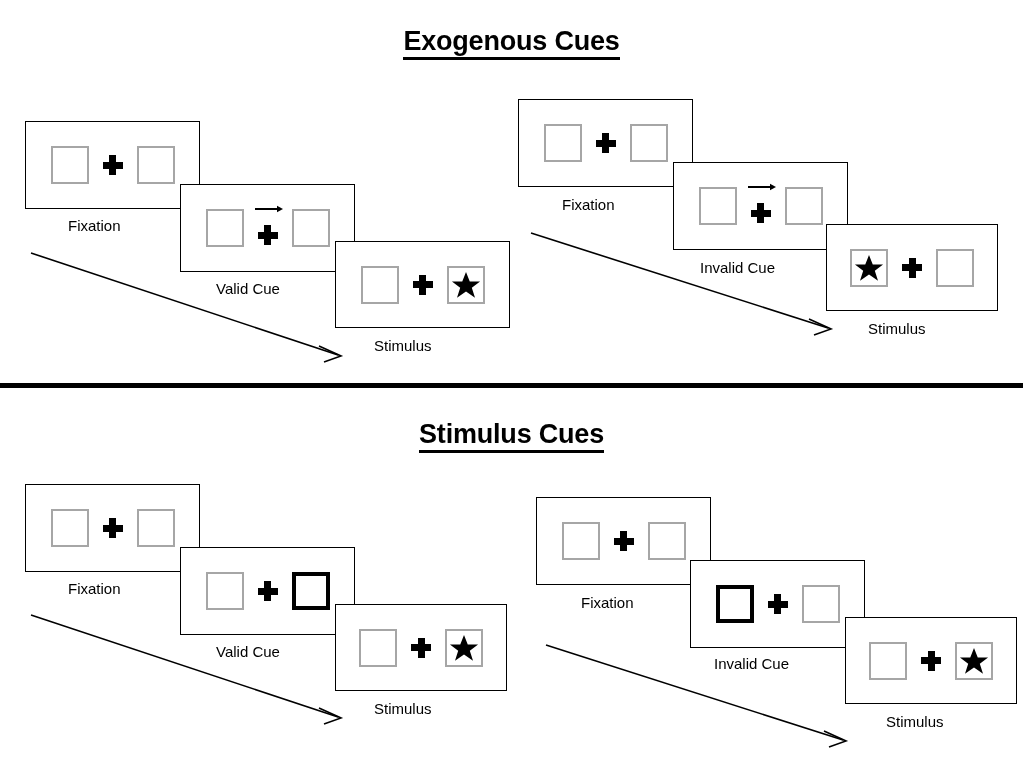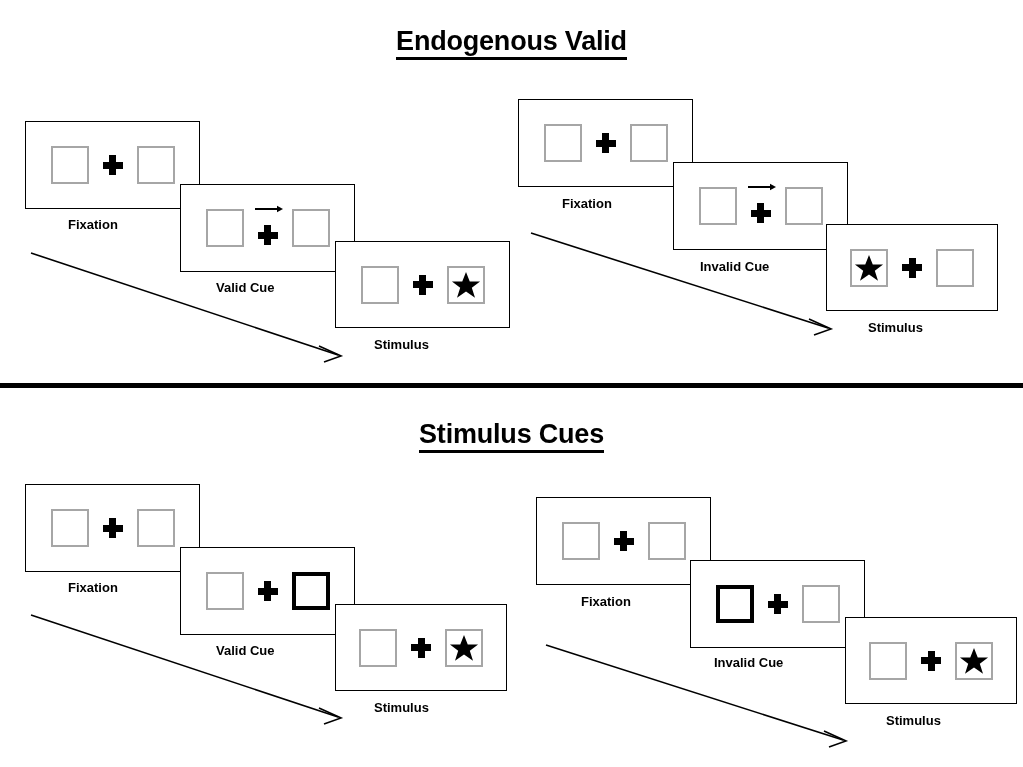--- a/index.html
+++ b/index.html
@@ -123,39 +123,39 @@
   
   .star-svg {
     width: 30px;
     height: 30px;
     display: block;
   }
 
   
   .caption {
     position: absolute;
-    font-size: 13px;
-    font-weight: bold;
+    font-size: 15px;
+    font-weight: normal;
     white-space: nowrap;
     z-index: 3;
     color: #000;
   }
 
   
   .flow-arrow {
     position: absolute;
     z-index: 1;
     overflow: visible;
   }
 </style>
 </head>
 <body>
 
 <div class="section-title" style="top:26px;">
-  <span>Endogenous Valid</span>
+  <span>Exogenous Cues</span>
 </div>
 
 <svg class="flow-arrow" style="left:28px; top:248px; width:325px; height:118px;" viewBox="0 0 325 118">
   <line x1="3" y1="5" x2="310" y2="107" stroke="#000" stroke-width="1.6"></line>
   <polyline points="291,98 313,108 296,114" fill="none" stroke="#000" stroke-width="1.6"></polyline>
 </svg>
 
 <div class="panel" style="left:25px; top:121px; width:175px; height:88px;">
   <div class="panel-inner">
     <div class="sqbox"></div>

